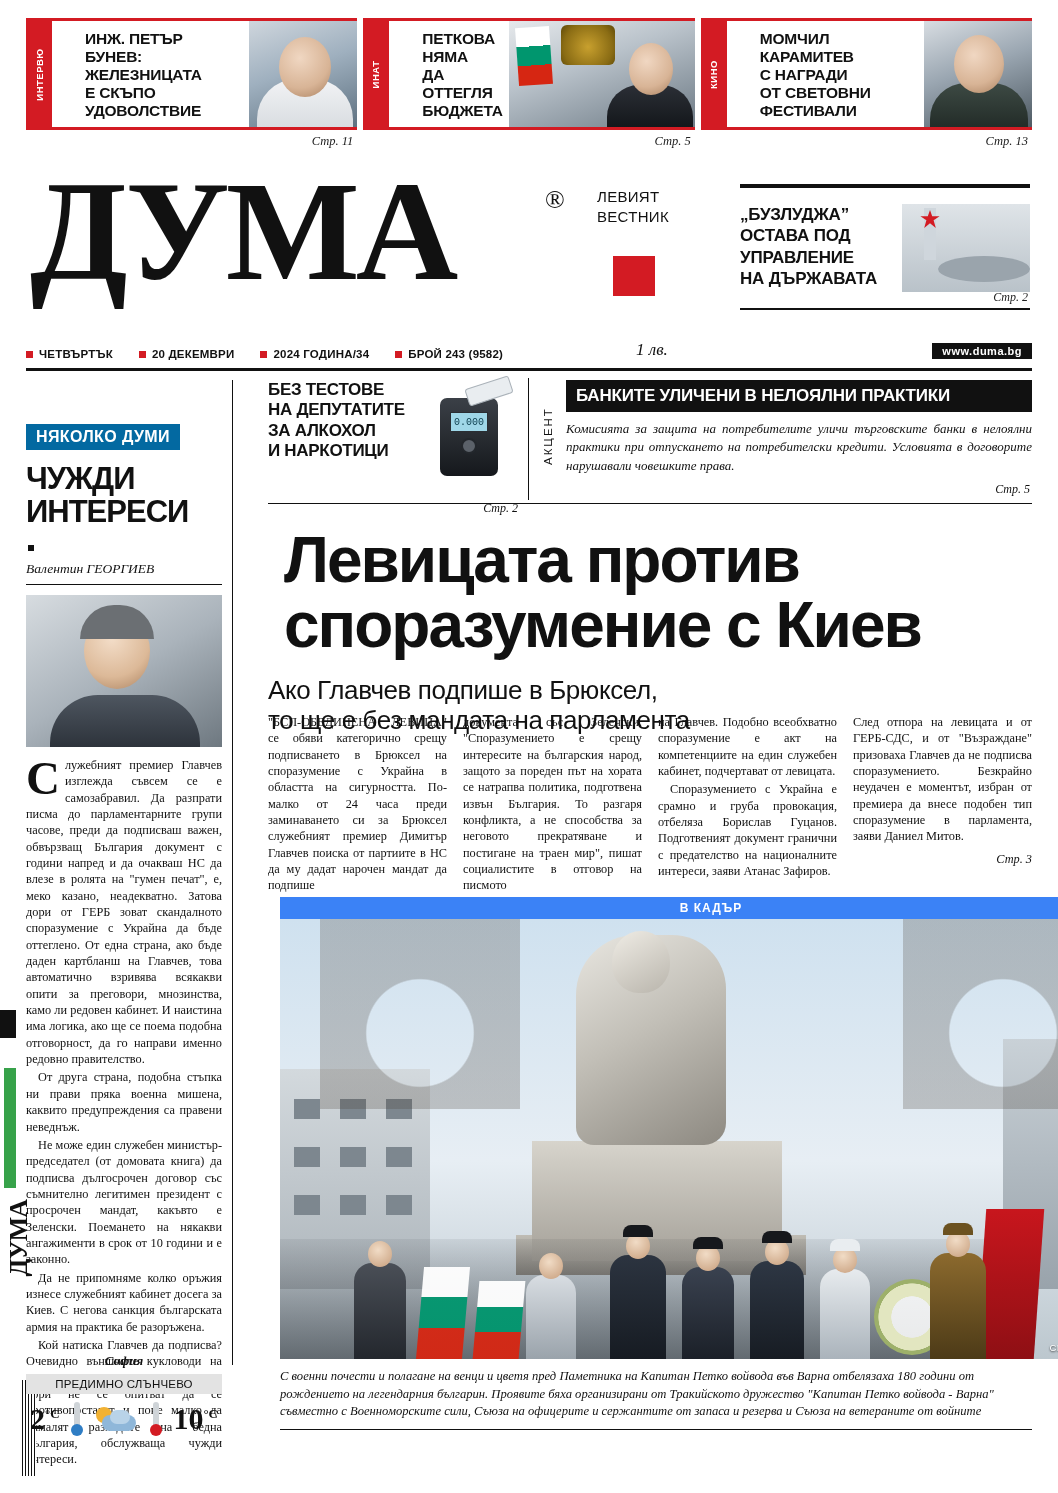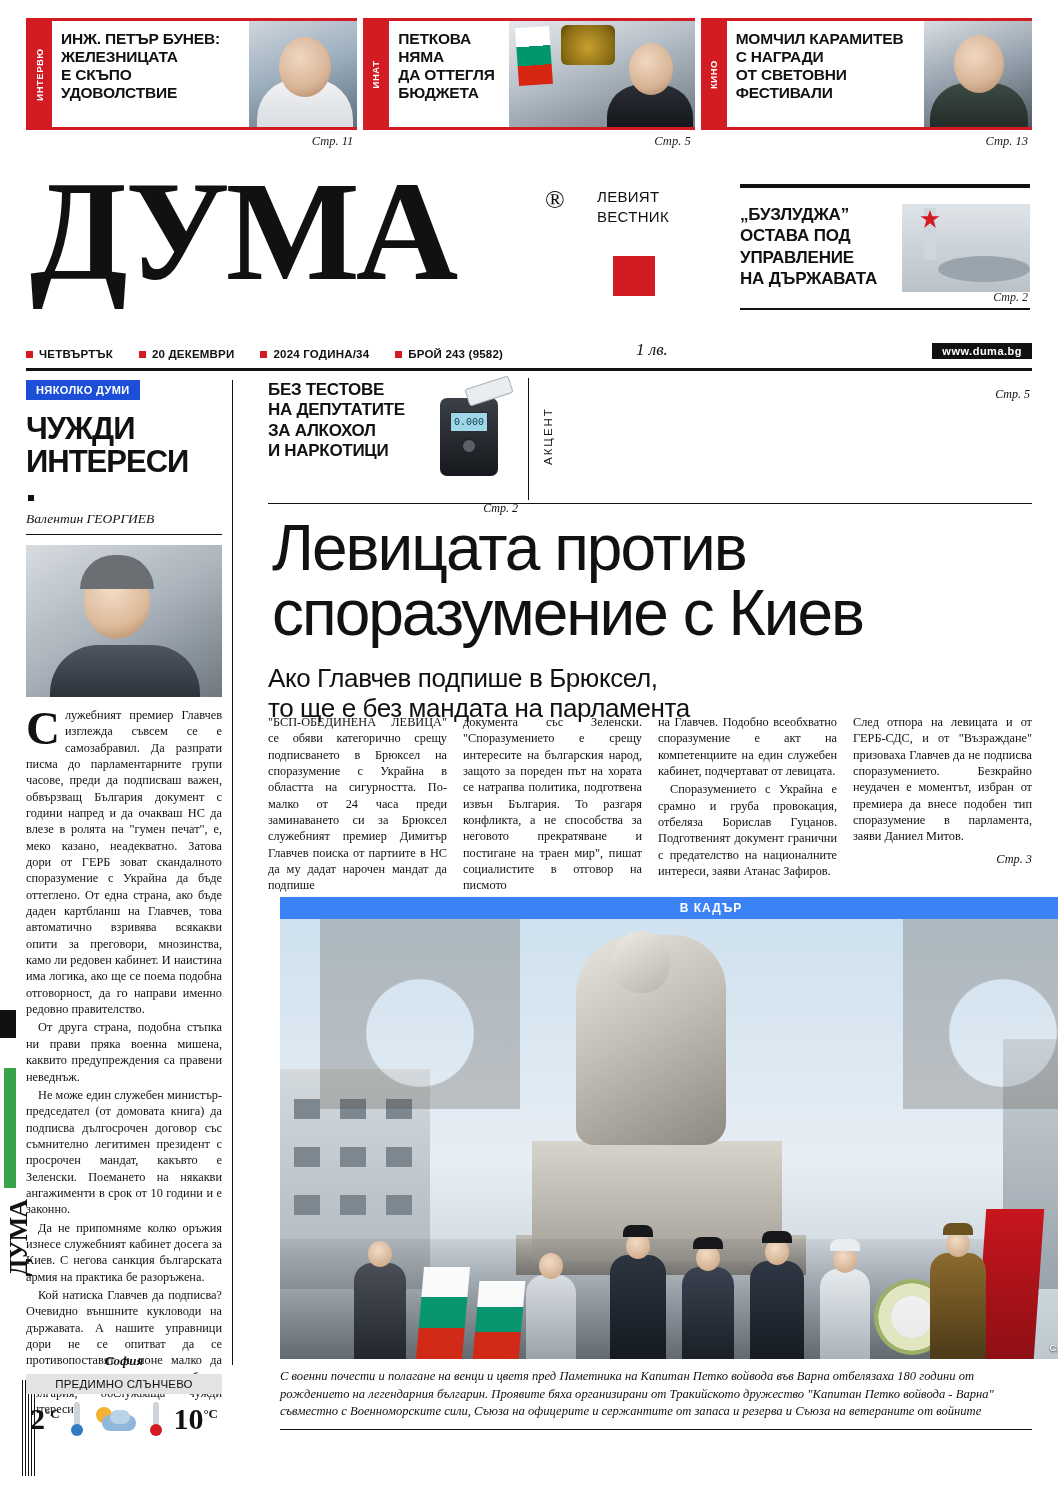--- a/index.html
+++ b/index.html
@@ -31,21 +31,21 @@
     font-size:9.5px; letter-spacing:.5px;
     display:flex; align-items:center; justify-content:center;
   }
   .teaser-tag span {
     transform:rotate(-90deg); white-space:nowrap;
   }
   .teaser-text {
     flex:1; padding:9px 6px 4px 9px;
     font-family:"Liberation Sans", sans-serif;
     font-weight:bold; font-size:15.5px; line-height:1.16;
-    letter-spacing:-0.2px; text-transform:uppercase; color:#111;
+    letter-spacing:-0.2px; text-transform:uppercase; color:#111;margin-left:24px;
   }
   .teaser-photo {
     width:108px; background:#8c9196; overflow:hidden; position:relative;
   }
   .teaser-photo.p1 { background:linear-gradient(160deg,#cfd6dd 0%,#9fb0bf 45%,#5e7180 100%); }
   .teaser-photo.p2 { width:186px; background:linear-gradient(160deg,#e6e9ec 0%,#b9c2ca 40%,#6d7a85 100%); }
   .teaser-photo.p3 { background:linear-gradient(160deg,#d8dde2 0%,#9aa6b1 45%,#4e5a63 100%); }
   .face {
     position:absolute; border-radius:50%;
     background:radial-gradient(circle at 40% 35%, #f0d7c2 0%, #d8b496 60%, #a87f5e 100%);
@@ -128,23 +128,23 @@
   }
   .datebar .site {
     position:absolute; right:0; top:0px; background:#111; color:#fff;
     font-size:11px; padding:2px 10px; letter-spacing:.5px;
   }
   .rule-thick { position:absolute; left:26px; top:368px; width:1006px; height:3px; background:#111; }
 
   
   .opinion { position:absolute; left:26px; top:380px; width:196px; }
   .op-tag {
-    display:inline-block; background:#1d4ed8; color:#fff;
-    font-family:"Liberation Sans", sans-serif; font-weight:bold; font-size:11px;
-    padding:4px 10px; letter-spacing:.4px;
+    display:inline-block; background:#0369a1; color:#fff;
+    font-family:"Liberation Sans", sans-serif; font-weight:bold; font-size:16px;
+    padding:4px 10px; letter-spacing:.4px;margin-top:44px;
   }
   .op-title {
     margin-top:12px;
     font-family:"Liberation Sans", sans-serif; font-weight:bold;
     font-size:31px; line-height:1.08; letter-spacing:-1px; color:#111;
     text-transform:uppercase;
   }
   .op-dot { width:6px; height:6px; background:#111; margin:16px 0 10px 2px; }
   .op-author {
     font-style:italic; font-size:13.5px; color:#111; border-bottom:1px solid #111;
@@ -241,21 +241,21 @@
   .akcent .bd {
     margin-left:30px; margin-top:8px;
     font-style:italic; font-size:13px; line-height:1.42; text-align:justify; color:#111;
   }
   .akcent .pg { position:absolute; right:2px; bottom:-22px; font-style:italic; font-size:12px; }
   .rule-under-top { position:absolute; left:268px; top:503px; width:764px; height:1px; background:#111; }
 
   
   .main { position:absolute; left:268px; top:512px; width:764px; }
   .main h1 {
-    margin:4px; font-family:"Liberation Sans", sans-serif; font-weight:normal;
+    margin:16px; font-family:"Liberation Sans", sans-serif; font-weight:bold;
     font-size:64px; line-height:1.02; letter-spacing:-2px; color:#111;
   }
   .main .sub {
     margin-top:16px; font-family:"Liberation Sans", sans-serif;
     font-size:26px; line-height:1.18; color:#111; letter-spacing:-.4px;
   }
   .main .sub .l2 { display:block; }
 
   
   .cols {
@@ -504,20 +504,22 @@
           <span>0.000</span>
         </div>
       <div class="knob"></div>
     </div>
     <div class="pg">Стр. 2</div>
   </div>
   <div class="vline-a"></div>
 
   <div class="akcent">
     <div class="side">АКЦЕНТ</div>
+    <div class="hd">БАНКИТЕ УЛИЧЕНИ В НЕЛОЯЛНИ ПРАКТИКИ</div>
+    <div class="bd">Комисията за защита на потребителите уличи търговските банки в нелоялни практики при отпускането на потребителски кредити. Условията в договорите нарушавали човешките права.</div>
     <div class="pg">Стр. 5</div>
   </div>
   <div class="rule-under-top"></div>
 
   <div class="main">
     <h1>
       <span>Левицата против</span><br>
       <span>споразумение с Киев</span>
     </h1>
     <div class="sub">

